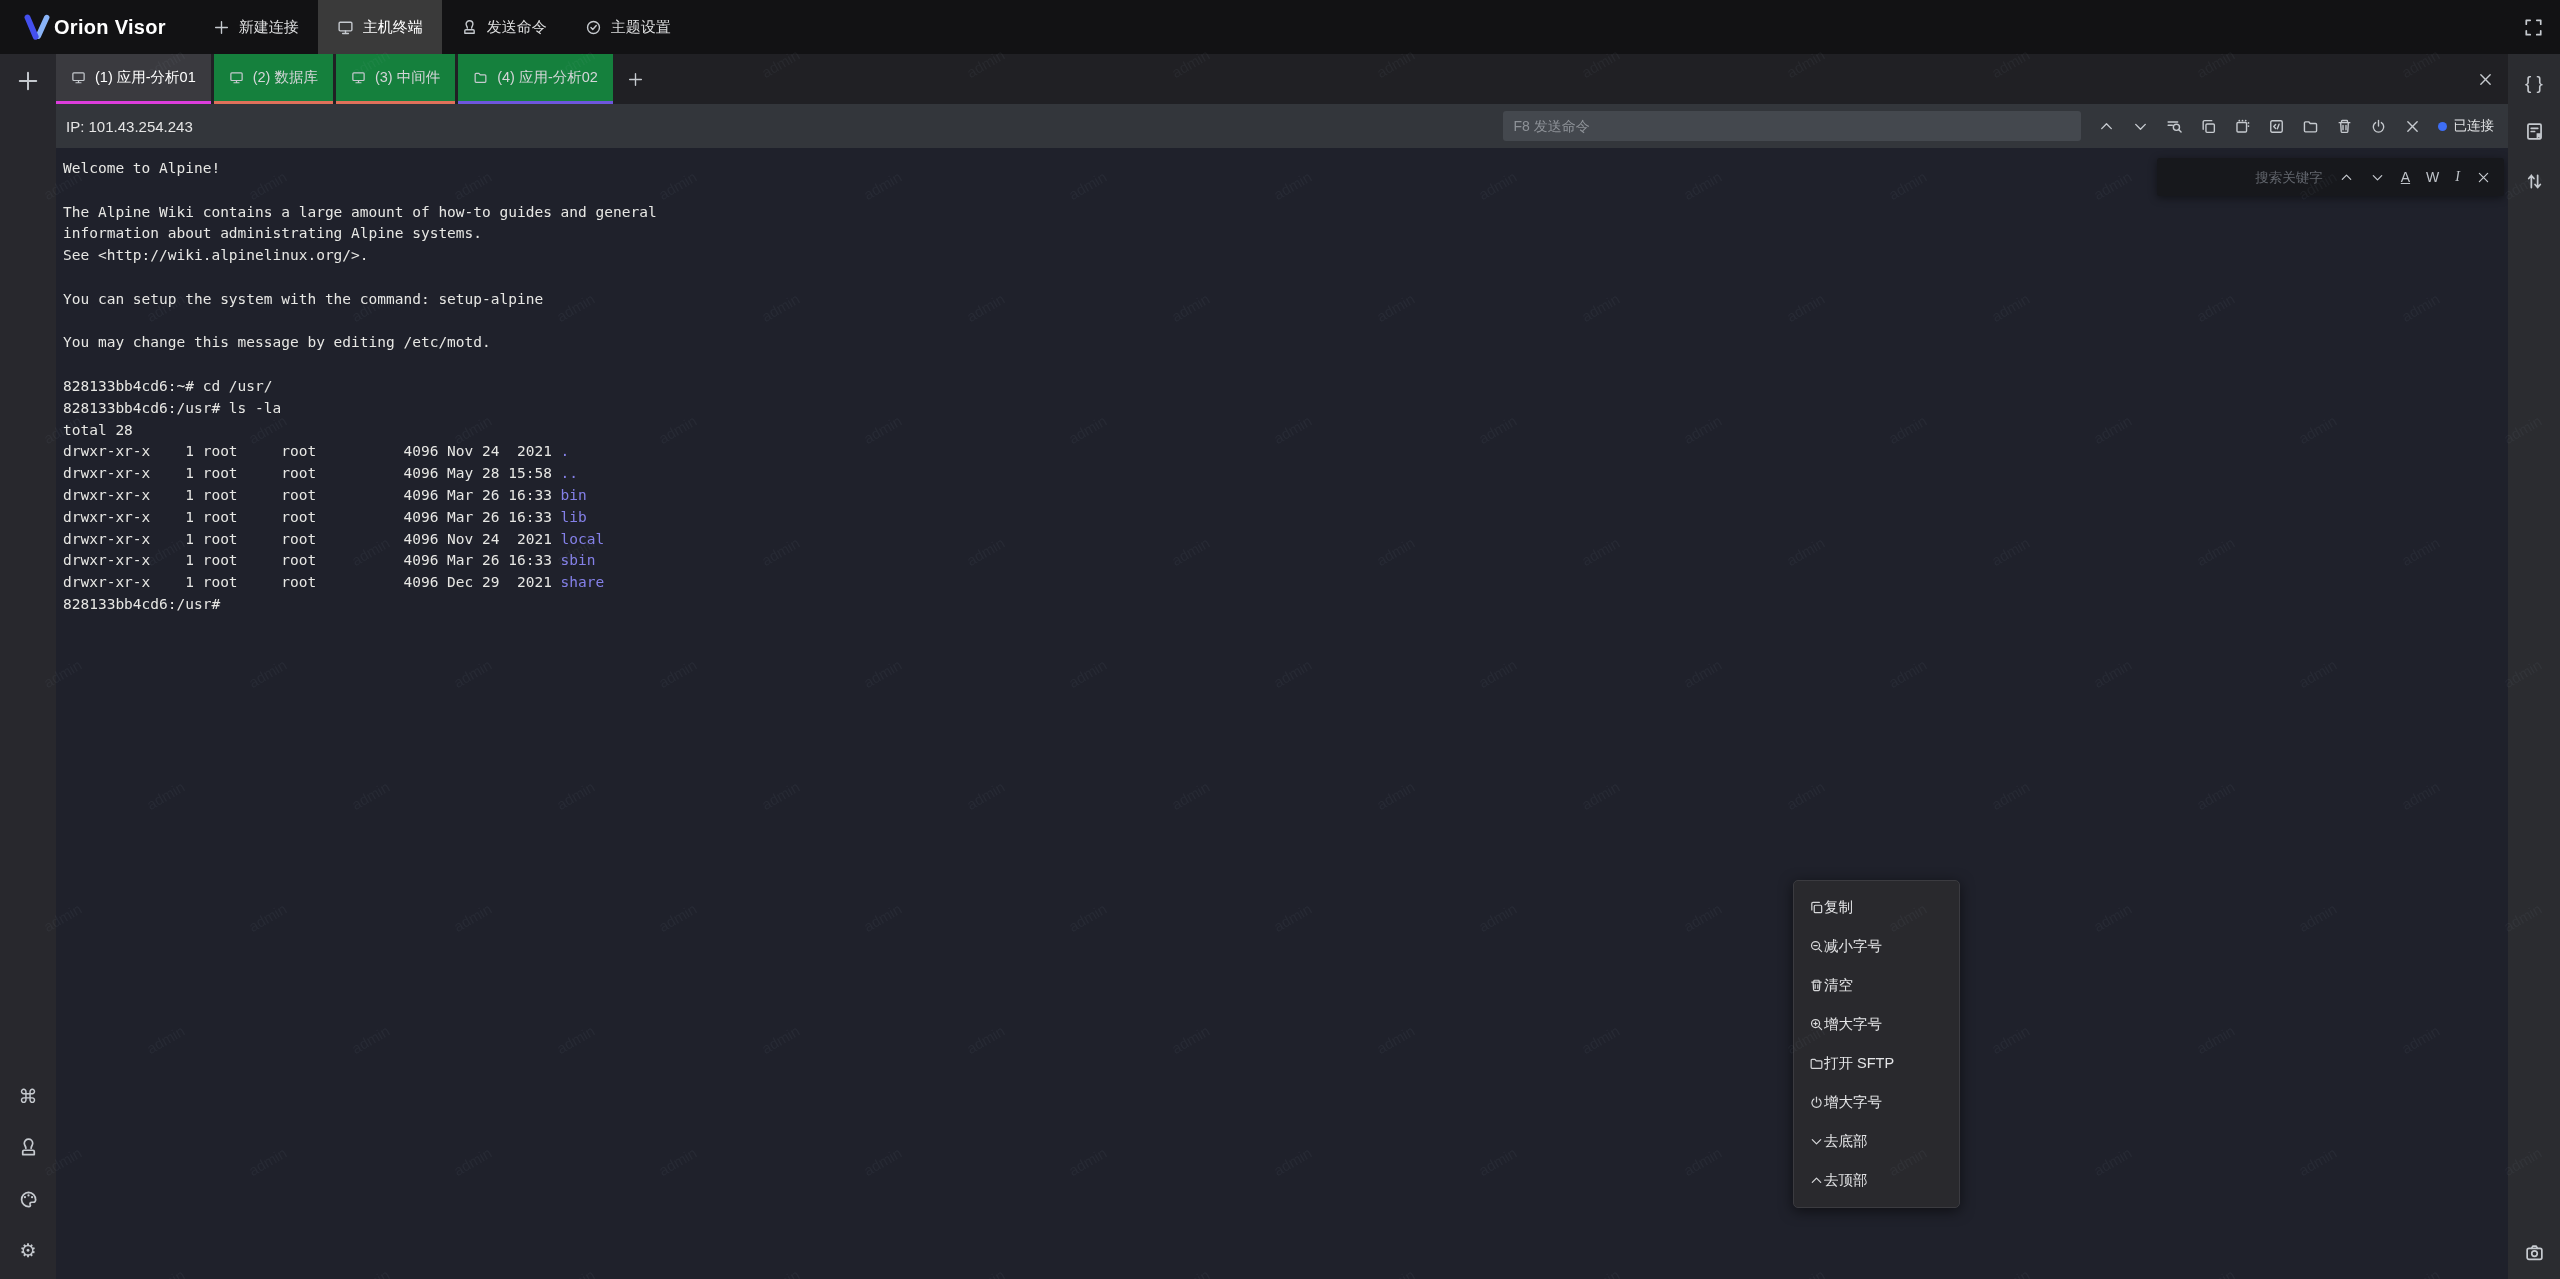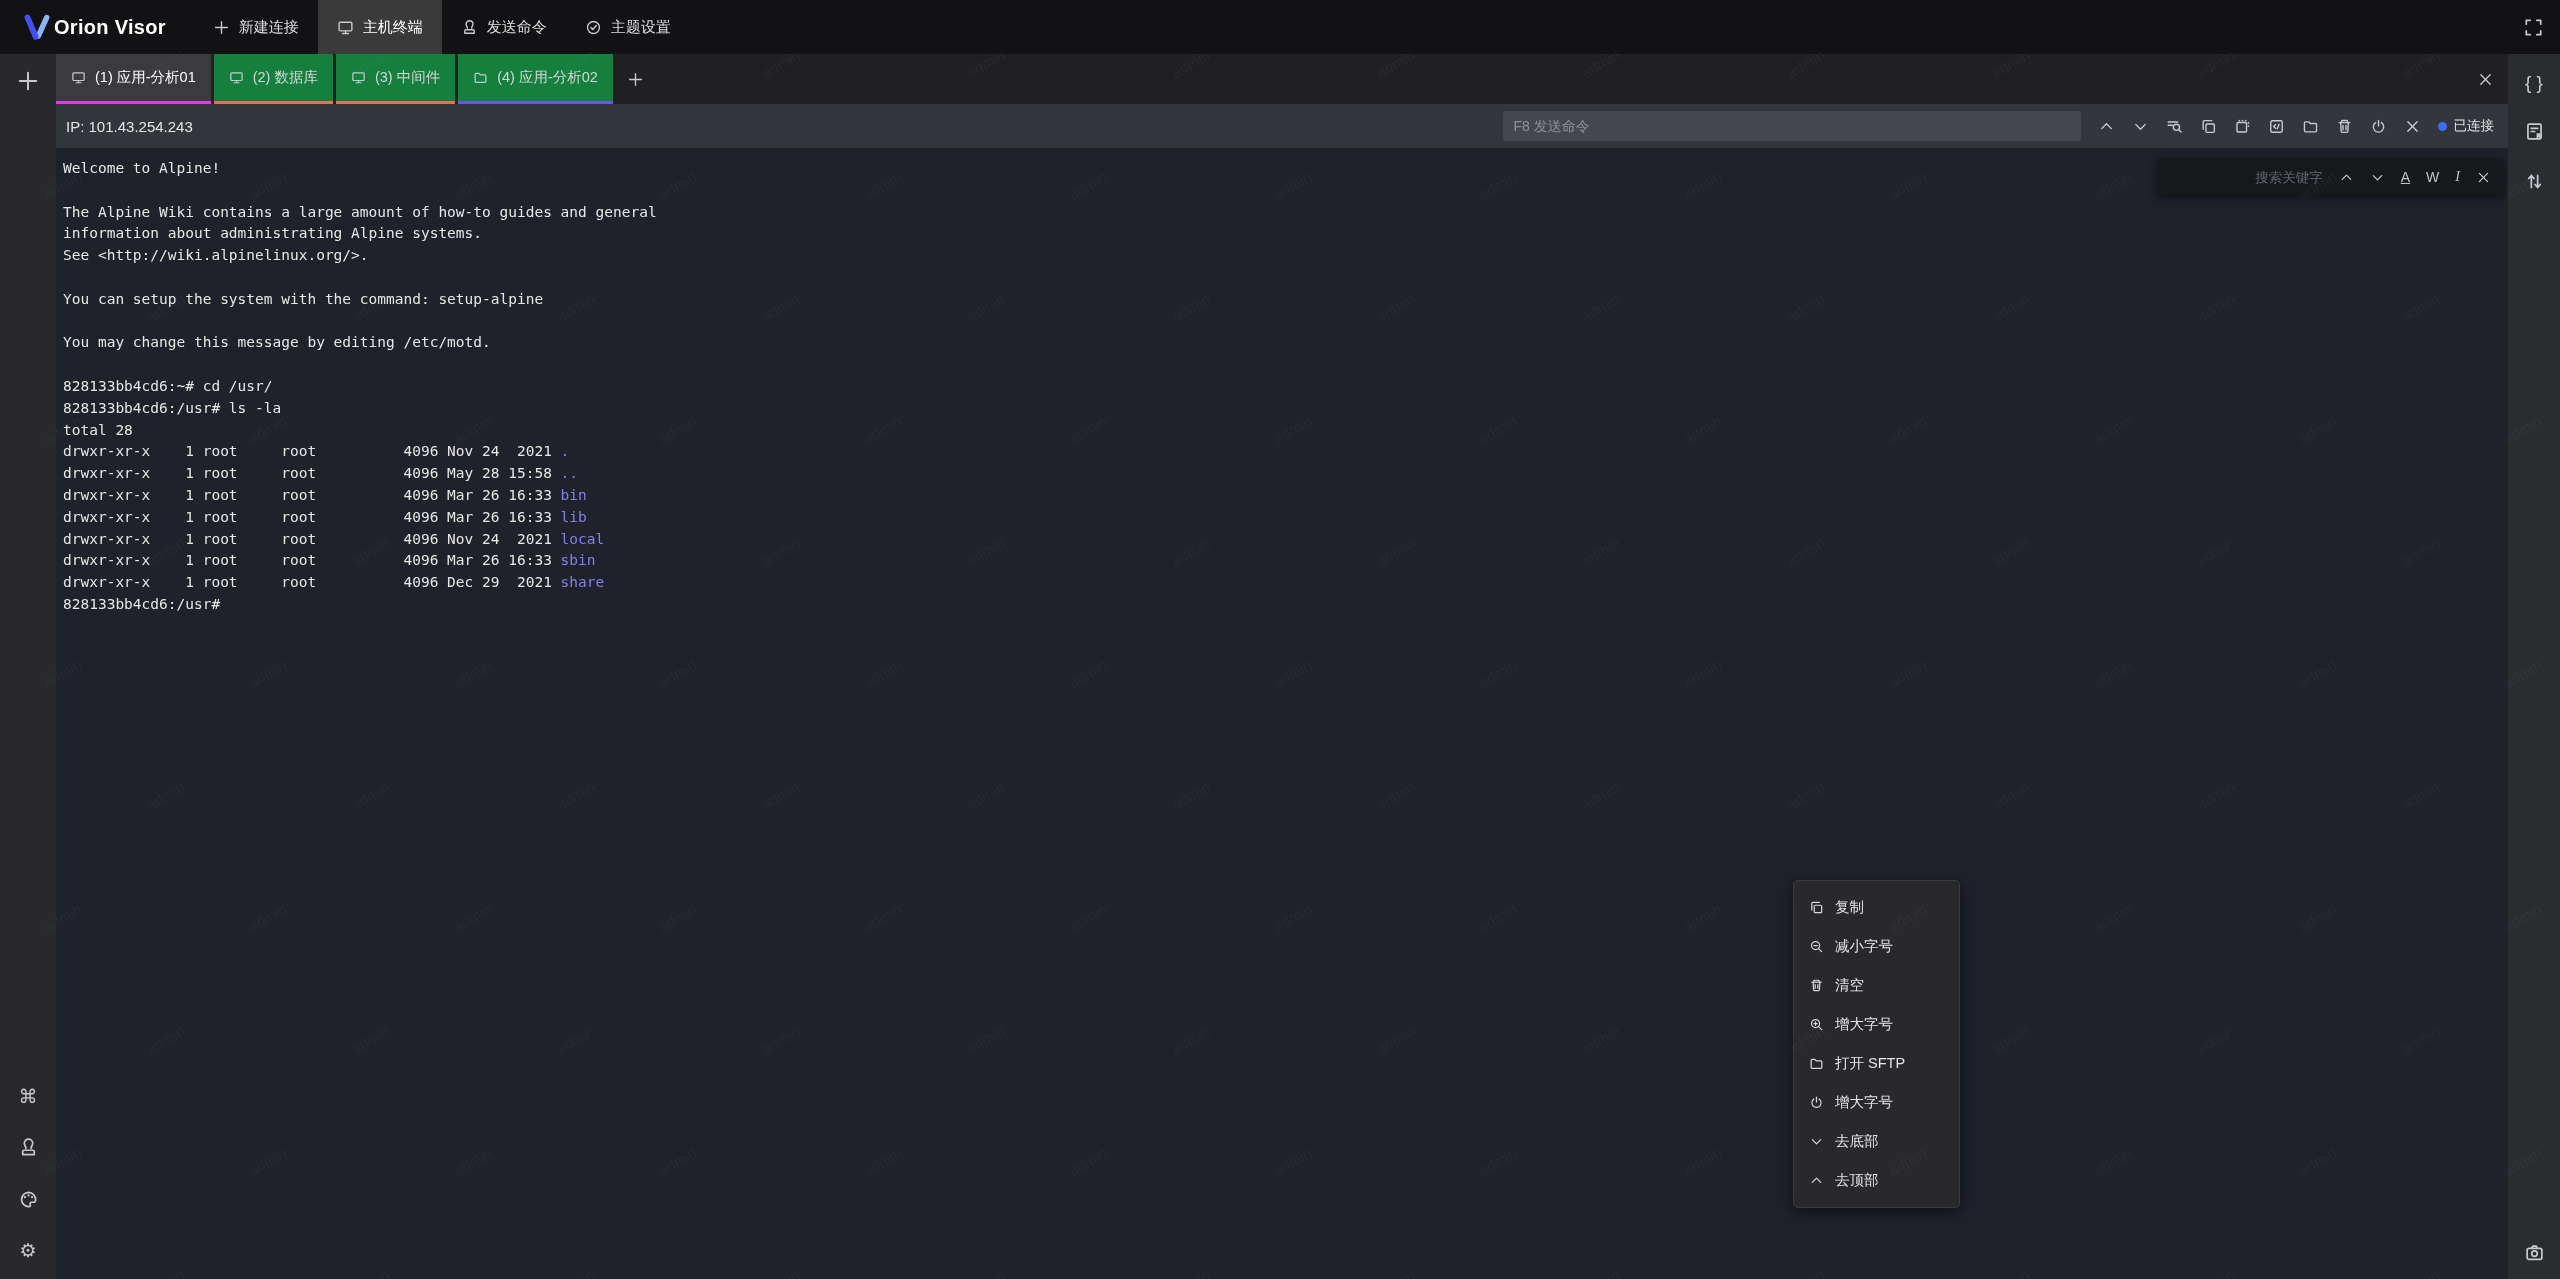--- a/index.html
+++ b/index.html
@@ -65,21 +65,21 @@
   #searchbox input::placeholder{ color:#62666d; }
   #searchicons{ display:flex; gap:16px; align-items:center; font-size:14px; color:#bfc3c9; }
   .sbtn{ cursor:pointer; line-height:1; }
   .sbtn.u{ text-decoration:underline; }
   .sbtn.it{ font-style:italic; font-family:"Liberation Serif",serif; }
 
   
   #ctxmenu{ position:absolute; left:1793px; top:880px; width:167px; background:#29292d;
             border:1px solid #3b3b40; border-radius:5px; padding:7px 0;
             box-shadow:0 3px 14px rgba(0,0,0,.55); z-index:20; }
-  .cmi{ display:flex; align-items:center; gap:11px; height:39px; padding:0 15px;
+  .cmi{ display:flex; align-items:center; height:39px; padding:0 15px;
         font-size:14.5px; color:#e4e5e7; cursor:pointer; white-space:nowrap; }
   .cmi .icon{ color:#d6d7d9; }
 
   
   #watermarks{ position:absolute; inset:0; pointer-events:none; z-index:40; overflow:hidden; }
   .wm{ position:absolute; font-size:15px; color:rgba(190,198,224,0.055);
        transform:rotate(-30deg); white-space:nowrap; }
 </style>
 </head>
 <body>

